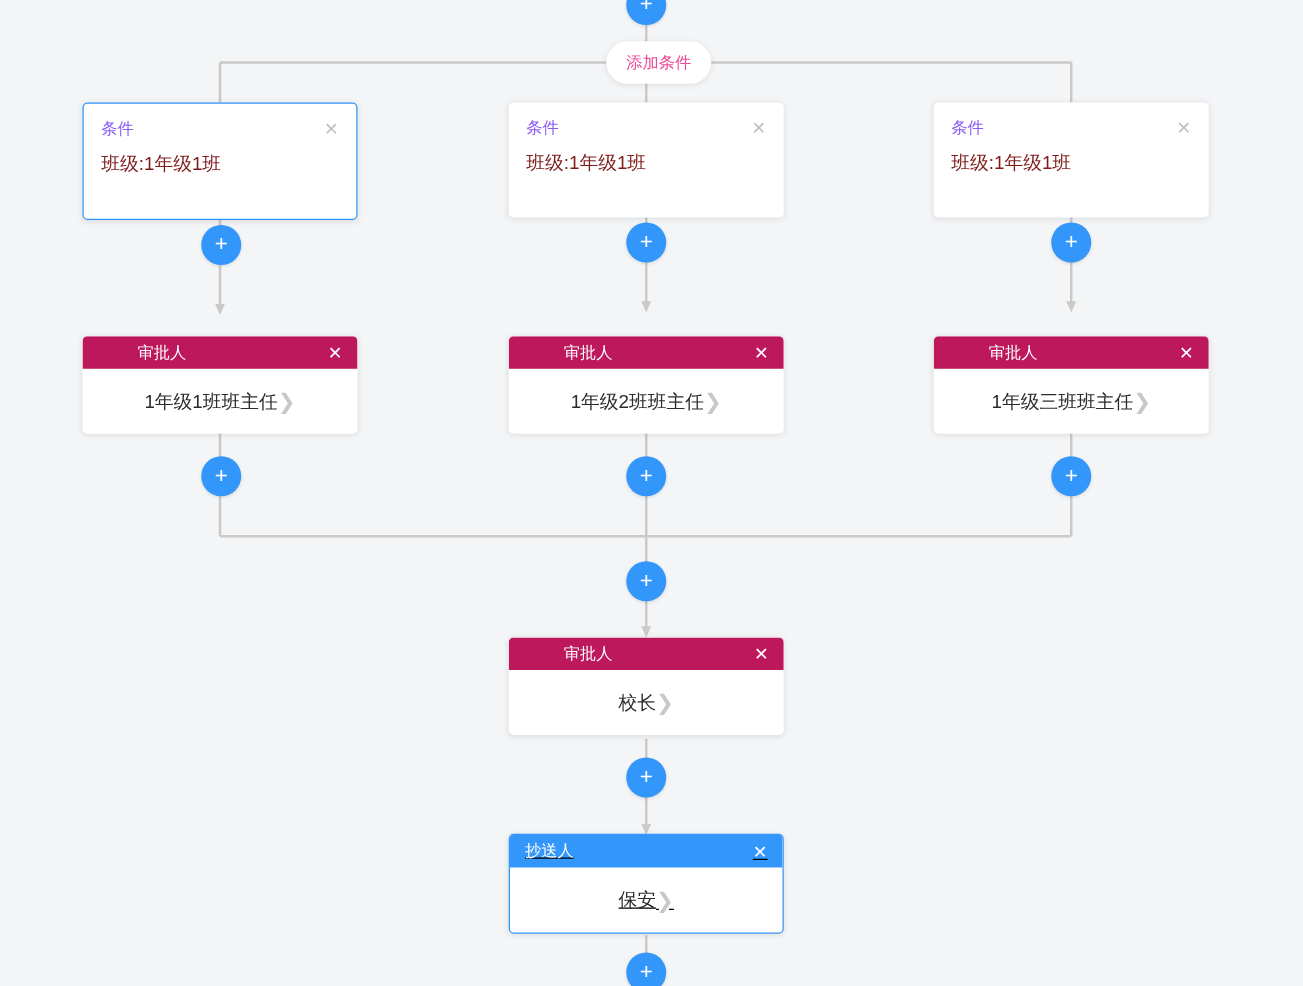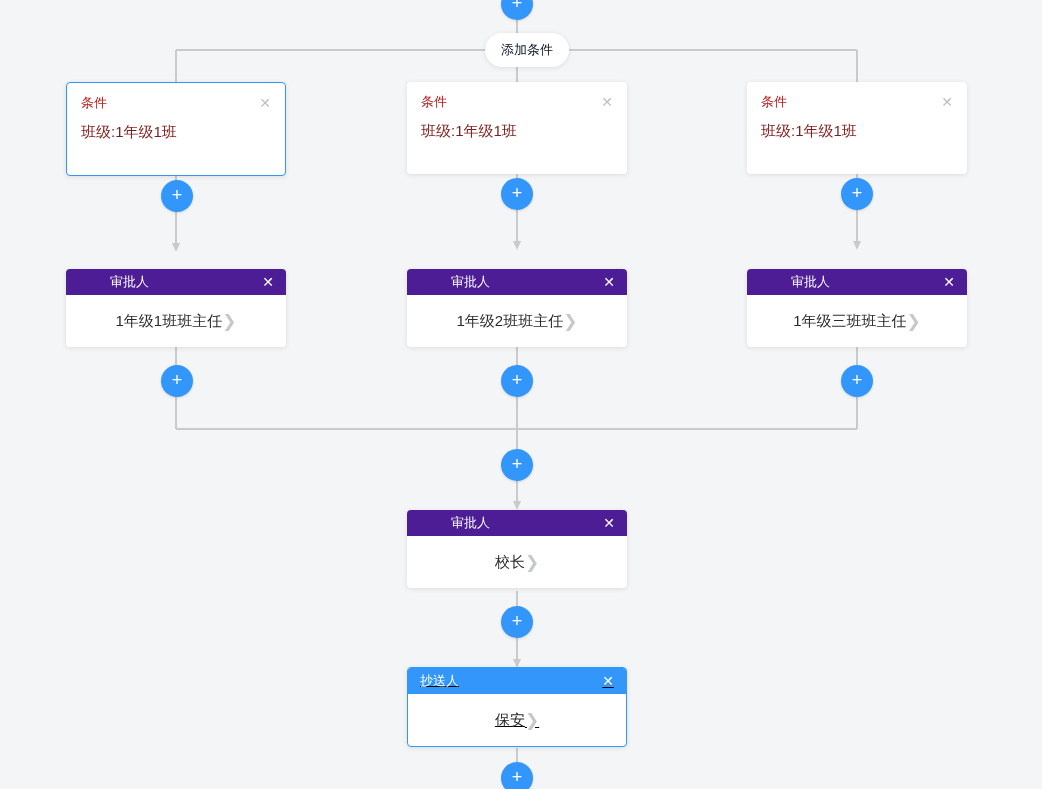--- a/index.html
+++ b/index.html
@@ -54,21 +54,21 @@
     padding: 0;
   }
   .cond-head {
     display: flex;
     align-items: center;
     justify-content: space-between;
     padding: 12px 14px 0 14px;
     box-sizing: border-box;
   }
   .cond-title {
-    color: #b91c1c;
+    color: #8b5cf6;
     font-size: 13px;
     line-height: 16px;
   }
   .cond-body {
     padding: 10px 14px 32px 14px;
     font-size: 15px;
     color: #7f1d1d;
     line-height: 22px;
     box-sizing: border-box;
   }
@@ -78,21 +78,21 @@
     display: flex;
     align-items: center;
     justify-content: space-between;
     height: 26px;
     padding: 0 12px;
     box-sizing: border-box;
     color: #ffffff;
     font-size: 13px;
     line-height: 26px;
   }
-  .hdr.orange { background: #4c1d95; padding-left: 44px; }
+  .hdr.orange { background: #be185d; padding-left: 44px; }
   .hdr.blue   { background: #3296fa; }
 
   .node-body {
     display: flex;
     align-items: center;
     justify-content: center;
     height: 52px;
     padding: 0 14px;
     box-sizing: border-box;
     font-size: 15px;
@@ -139,21 +139,21 @@
   .pill {
     position: absolute;
     height: 34px;
     padding: 0 16px;
     background: #ffffff;
     border-radius: 17px;
     display: flex;
     align-items: center;
     justify-content: center;
     font-size: 13px;
-    color: #0f172a;
+    color: #ec4899;
     box-shadow: 0 1px 5px rgba(0,0,0,0.10);
     cursor: pointer;
     user-select: none;
     white-space: nowrap;
   }
 </style>
 </head>
 <body>
 
 <div id="flow-canvas">

